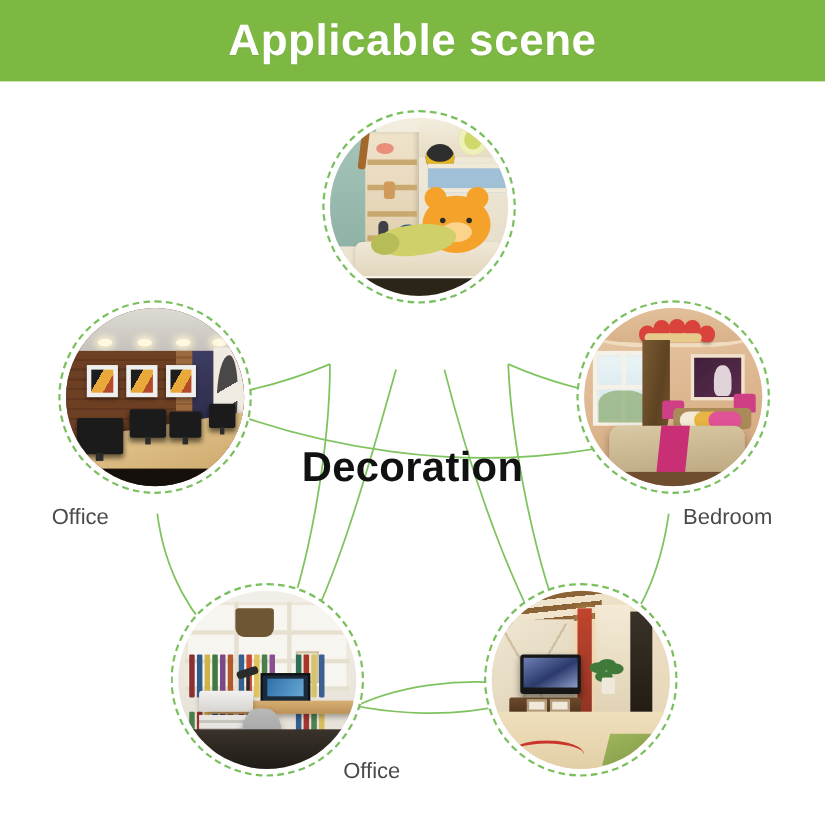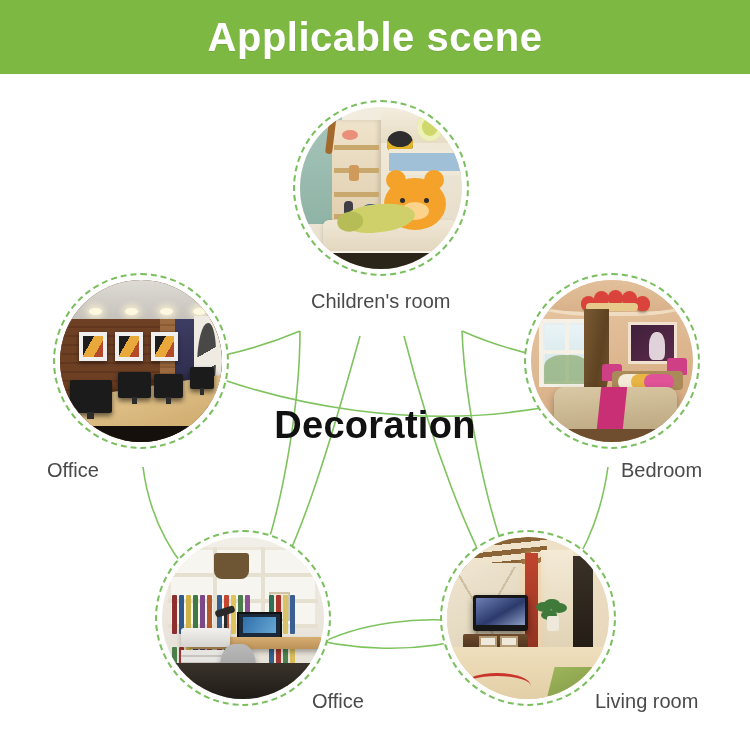--- a/index.html
+++ b/index.html
@@ -349,21 +349,20 @@
             <i></i>
             <u class="e1"></u>
             <u class="e2"></u>
           </div>
         <div class="croc">
             <b></b>
           </div>
         <div class="floor"></div>
       </div>
     </div>
-    <div class="scene-label" style="left:18px; top:190px;">Children's room</div>
   </div>
 
   <div class="scene-node" style="left:53px; top:199px; width:176px; height:176px;">
     <div class="scene-circle" style="width:176px; height:176px;">
       <div class="scene-photo ph-office">
         <div class="ceil"></div>
         <div class="spot s1"></div>
           <div class="spot s2"></div>
         <div class="spot s3"></div>
           <div class="spot s4"></div>
@@ -506,16 +505,15 @@
             <b></b>
             <b></b>
             <b></b>
             <i></i>
           </div>
         <div class="floor"></div>
         <div class="greenmat"></div>
         <div class="rug"></div>
       </div>
     </div>
-    <div class="scene-label" style="left:155px; top:160px;">Living room</div>
   </div>
 
 </div>
 
 </body></html>

